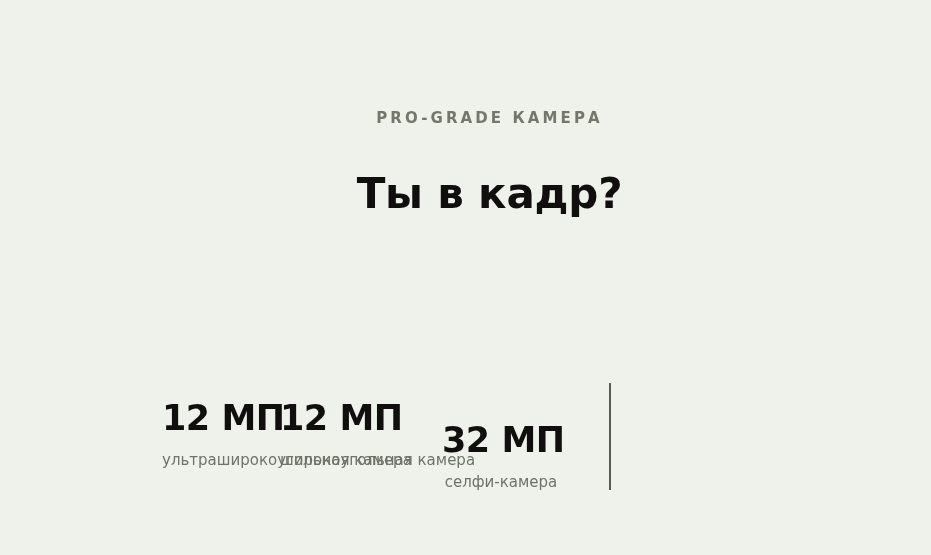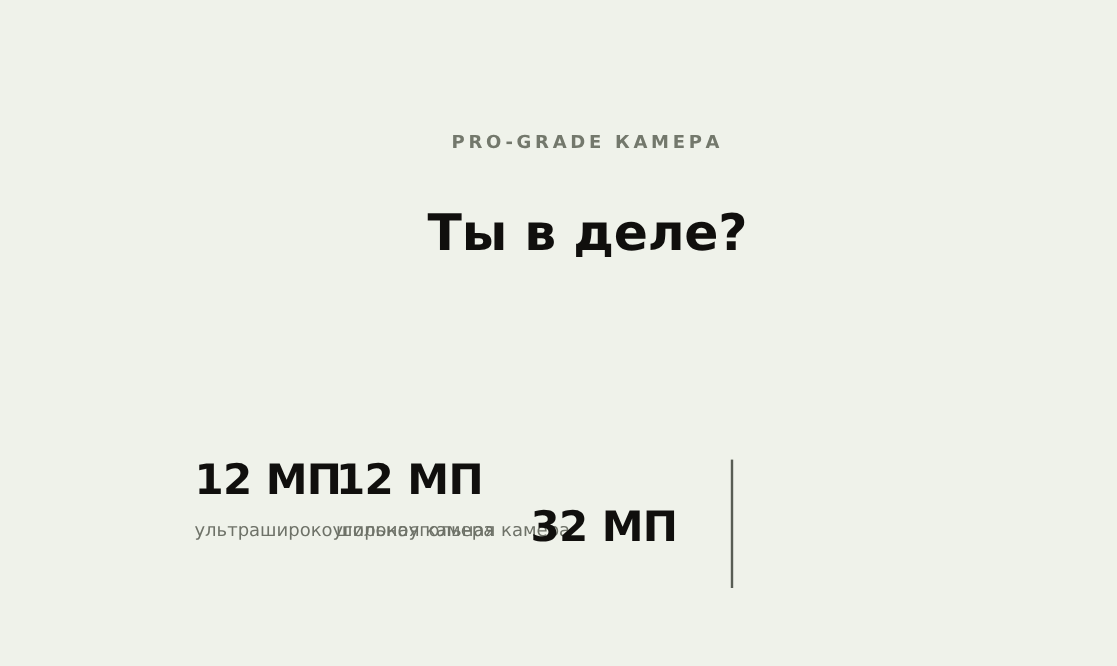--- a/index.html
+++ b/index.html
@@ -108,37 +108,38 @@
   }
 </style>
 </head>
 <body>
 
 <div class="hero">
 
   <div class="eyebrow">PRO-GRADE КАМЕРА</div>
 
   <h1 class="headline">
-    <span class="headline-line">Ты в деле?</span>
+    <span class="headline-line">Ты в кадр?</span>
   </h1>
 
   <div class="specs">
 
     <div class="spec">
       <div class="spec-value">12 МП</div>
       <div class="spec-label">ультраширокоугольная камера</div>
     </div>
 
     <div class="spec">
       <div class="spec-value">12 МП</div>
       <div class="spec-label">широкоугольная камера</div>
     </div>
 
 
     <div class="spec spec--selfie">
       <div class="spec-value">32 МП</div>
+      <div class="spec-label">селфи-камера</div>
     </div>
 
   </div>
 
   <div class="spec-divider"></div>
 
 </div>
 
 </body></html>

